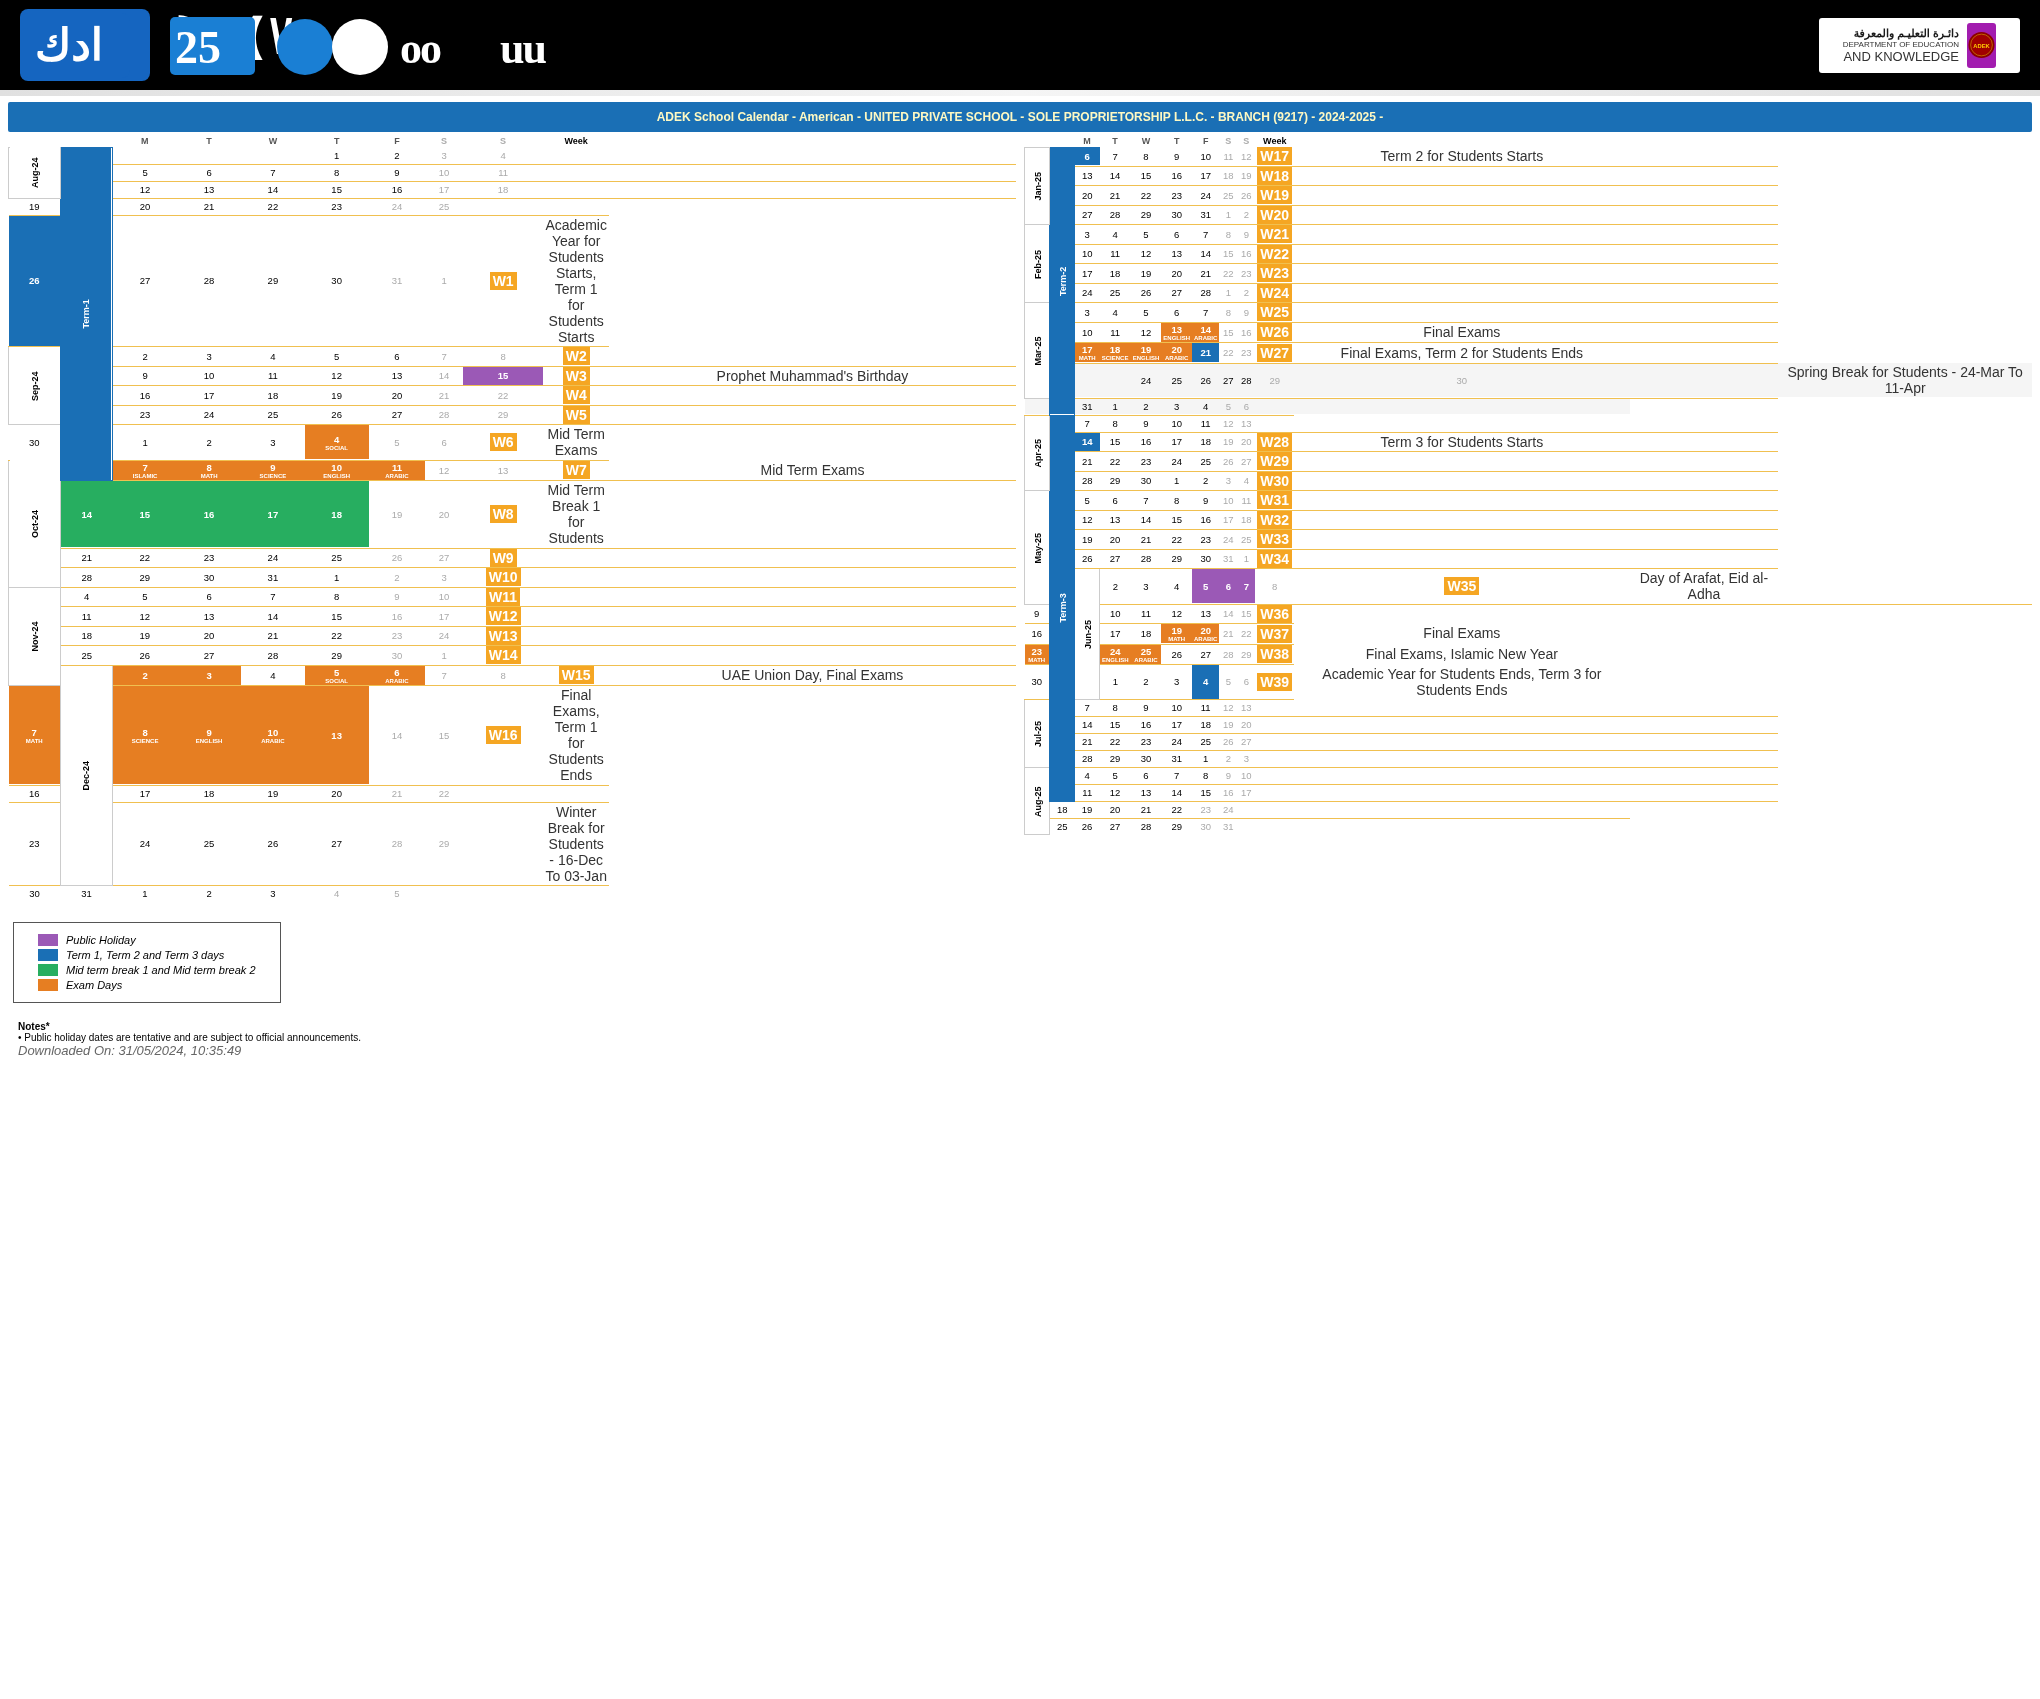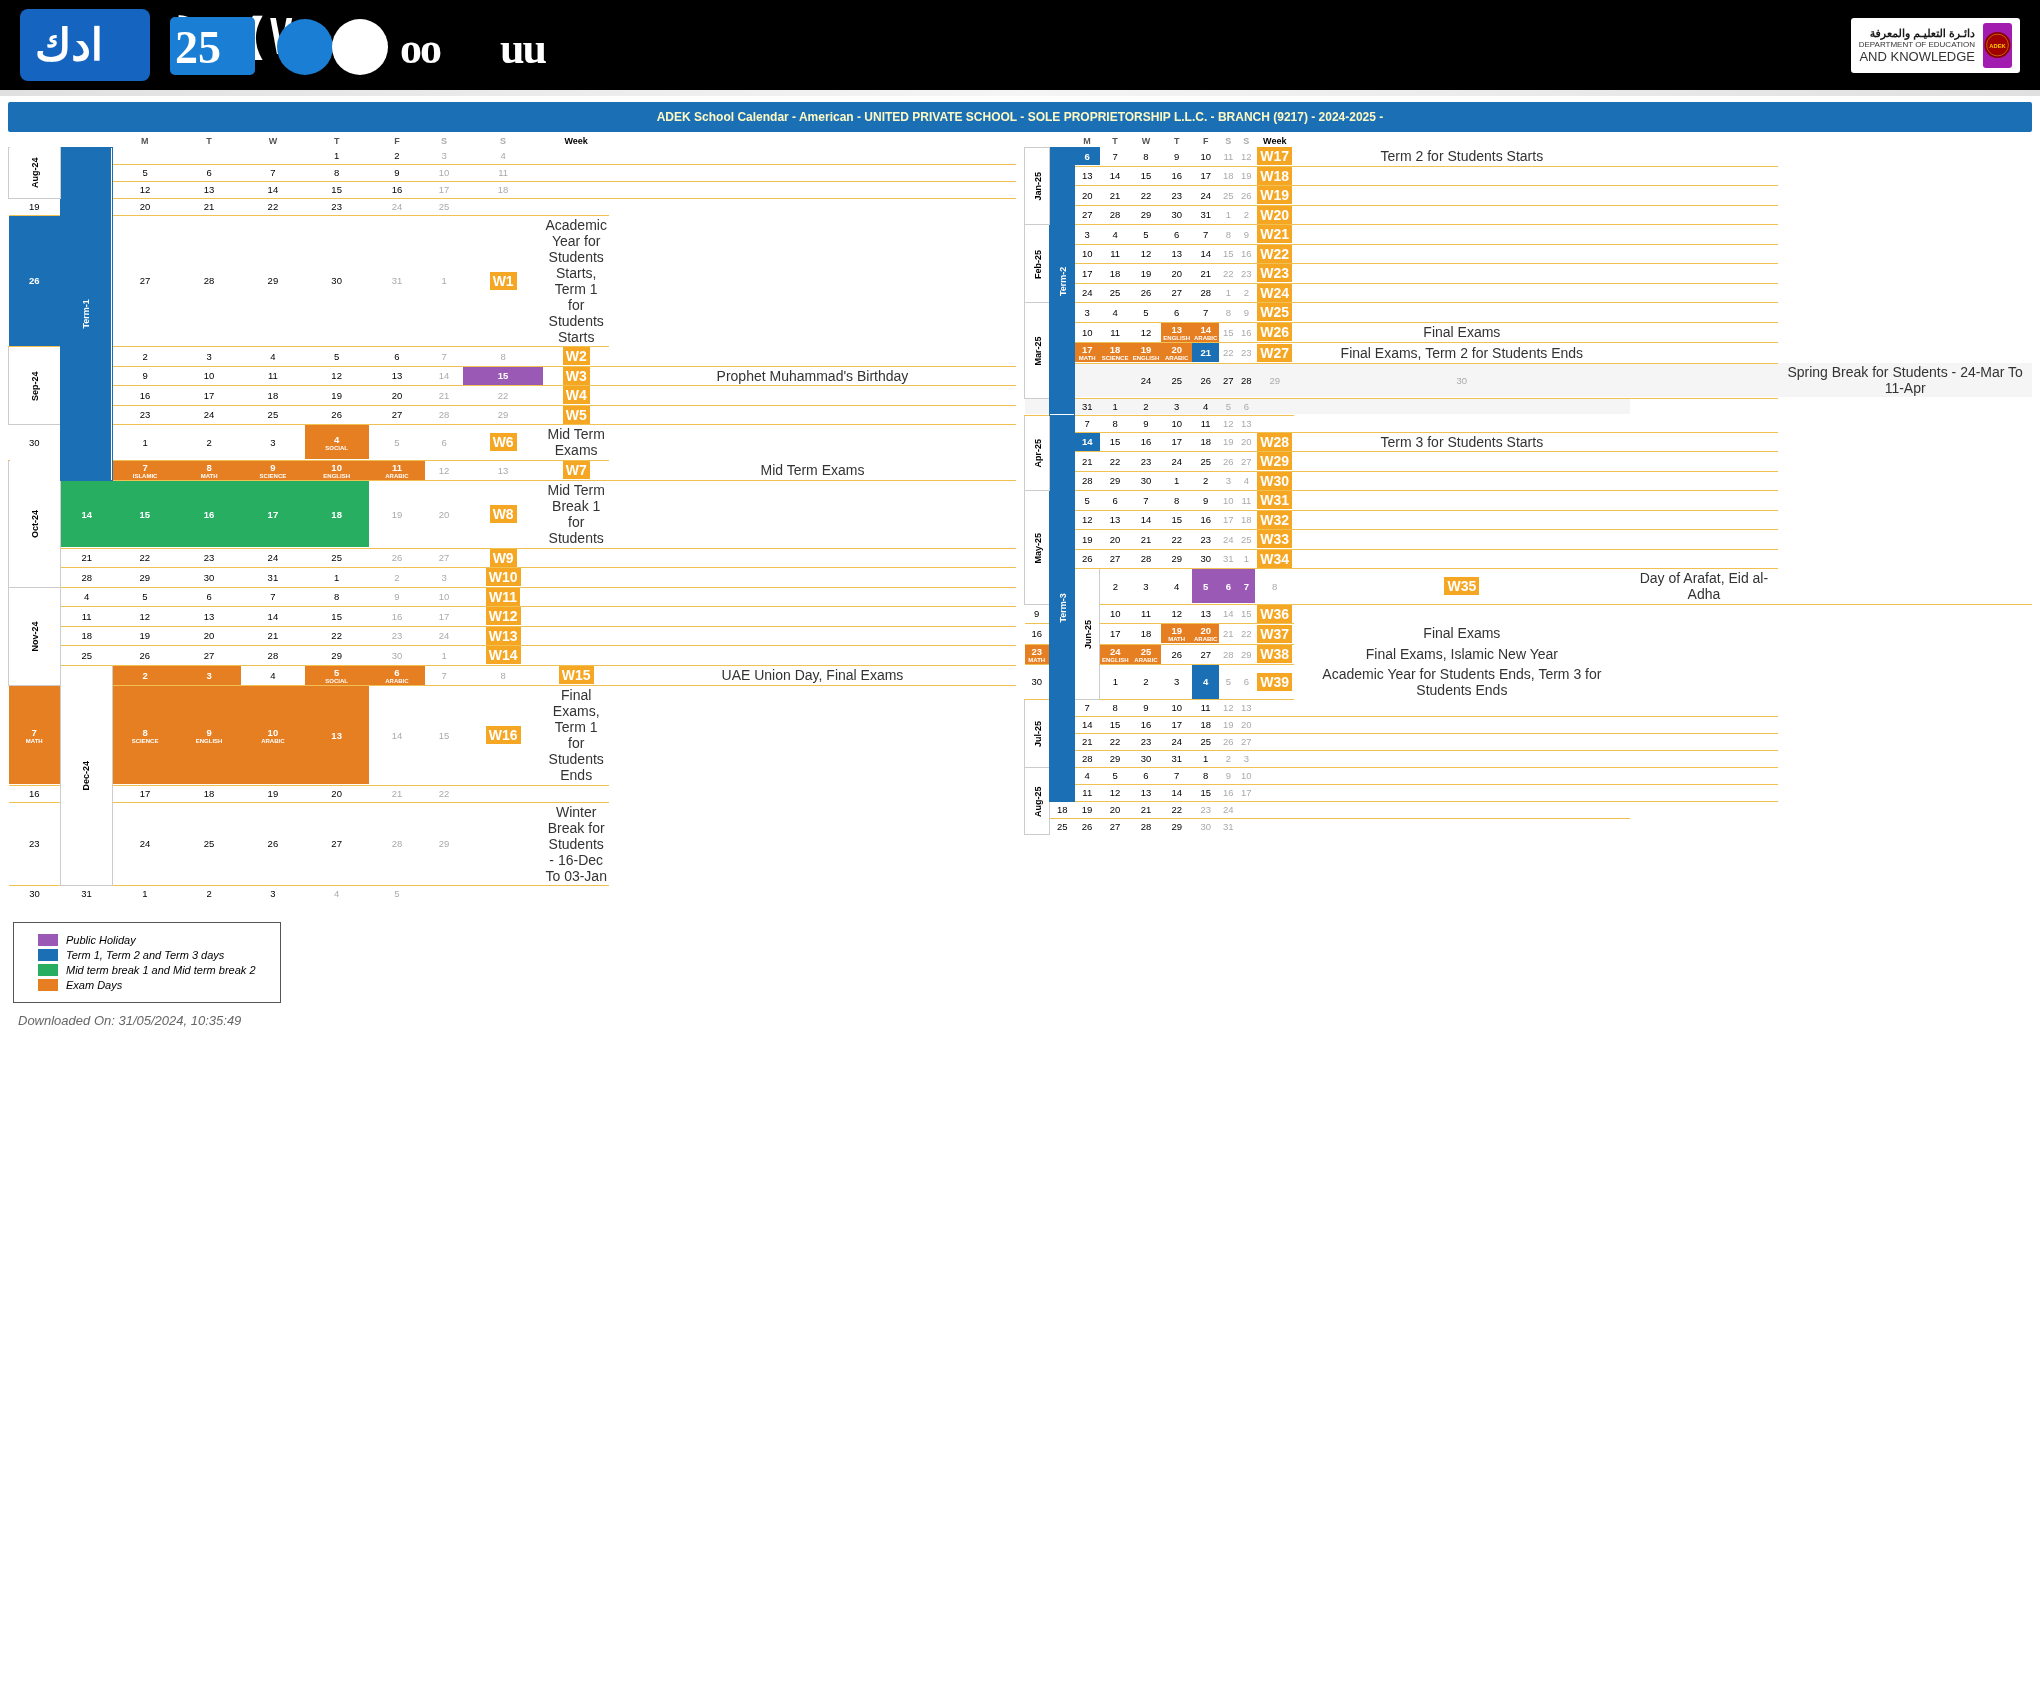--- a/index.html
+++ b/index.html
@@ -153,21 +153,21 @@
       <rect x="0" y="8" width="110" height="65" rx="8" fill="#1565c0"></rect>
       <text x="15" y="55" font-family="Arial Black" font-size="44" font-weight="900" fill="white" letter-spacing="-3">ادك</text>
       <rect x="150" y="12" width="85" height="58" rx="5" fill="#1a7fd4"></rect>
       <text x="155" y="58" font-family="Arial Black" font-size="46" font-weight="900" fill="white">25</text>
       <circle cx="285" cy="42" r="28" fill="#1a7fd4"></circle>
       <circle cx="340" cy="42" r="28" fill="white"></circle>
       <text x="380" y="58" font-family="Arial Black" font-size="44" font-weight="900" fill="white" letter-spacing="-2">oo</text>
       <text x="480" y="58" font-family="Arial Black" font-size="44" font-weight="900" fill="white" letter-spacing="-2">uu</text>
     </svg>
   </div>
-  <div style="display:flex; align-items:center; background:white; padding:5px 8px; gap:8px; border-radius:3px;">
+  <div style="display:flex; align-items:center; background:white; padding:5px 24px; gap:8px; border-radius:3px;">
     <div style="text-align:right;">
       <div style="font-size:11px; font-weight:bold; color:#1a1a1a;">دائـرة التعليـم والمعرفة</div>
       <div style="font-size:8px; color:#333;">DEPARTMENT OF EDUCATION</div>
       <div style="font-size:13px; color:#333;">AND KNOWLEDGE</div>
     </div>
     <div style="width:29px; height:45px; background:#a21caf; border-radius:3px; display:flex; align-items:center; ">
       <svg width="40" height="40" viewBox="0 0 40 40">
         <circle cx="20" cy="20" r="18" fill="#8B0000"></circle>
         <circle cx="20" cy="20" r="15" fill="#a00000" stroke="#cc8800" stroke-width="1"></circle>
         <text x="20" y="24" text-anchor="middle" font-size="8" fill="#ffcc00" font-weight="bold">ADEK</text>
@@ -548,20 +548,24 @@
           <div class="legend-color" style="background:#27ae60;"></div>
           <span>Mid term break 1 and Mid term break 2</span>
         </div>
         <div class="legend-item">
           <div class="legend-color" style="background:#e67e22;"></div>
           <span>Exam Days</span>
         </div>
       </div>
     </div>
 
+    <div class="notes-section">
+      <strong>Notes*</strong>
+      <div>• Public holiday dates are tentative and are subject to official announcements.</div>
+    </div>
     <div class="download-text">Downloaded On: 31/05/2024, 10:35:49</div>
   </div>
 
   <div style="flex:1;">
     <table class="calendar-table">
       <thead>
         <tr>
           <th colspan="2"></th>
           <th class="day-header">M</th>
           <th class="day-header">T</th>

